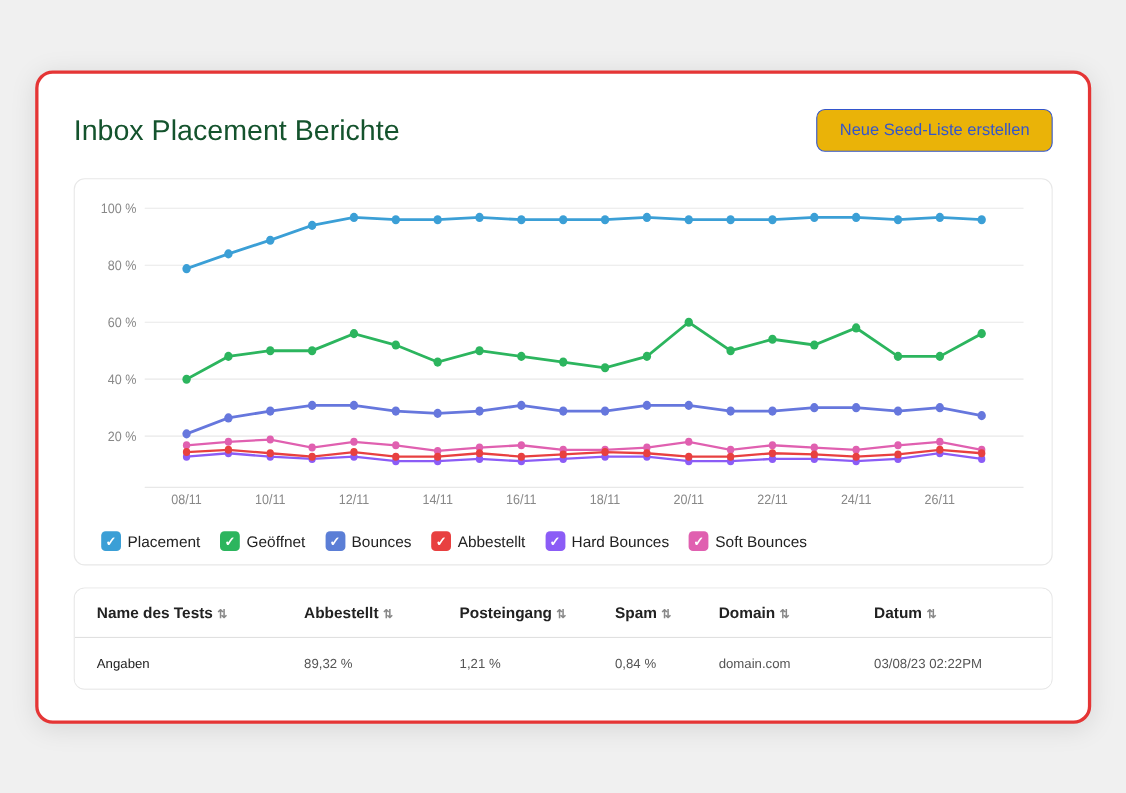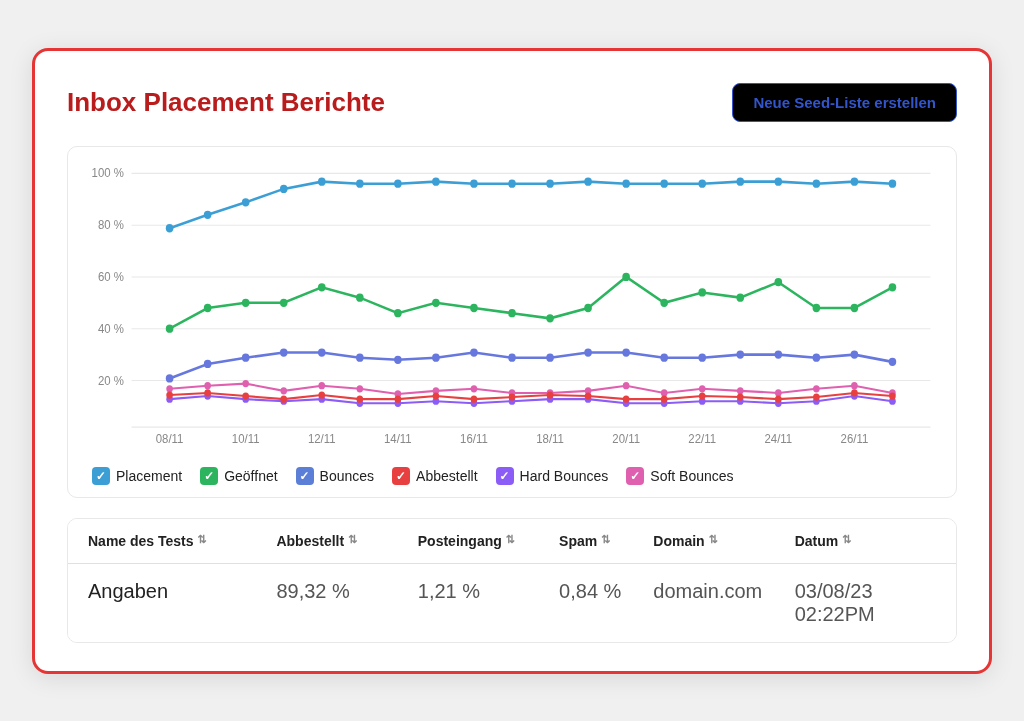--- a/index.html
+++ b/index.html
@@ -20,31 +20,31 @@
       box-shadow: 0 4px 24px rgba(0,0,0,0.10);
     }
     .header-row {
       display: flex;
       align-items: center;
       justify-content: space-between;
       margin-bottom: 24px;
     }
     .page-title {
       font-size: 26px;
-      font-weight: 700;
-      color: #b91c1c;
+      font-weight: 400;
+      color: #14532d;
     }
     .new-list-btn {
       border: 1.5px solid #3355cc;
-      background: #000000;
+      background: #eab308;
       color: #3355cc;
       border-radius: 8px;
       padding: 10px 20px;
       font-size: 15px;
-      font-weight: 700;
+      font-weight: 400;
       cursor: pointer;
     }
     .chart-container {
       background: #fff;
       border: 1px solid #e8e8e8;
       border-radius: 10px;
       padding: 16px 16px 8px 16px;
       margin-bottom: 20px;
     }
     .chart-area {
@@ -93,35 +93,35 @@
       grid-template-columns: 2fr 1.5fr 1.5fr 1fr 1.5fr 1.5fr;
       background: #fff;
       border-bottom: 1.5px solid #e0e0e0;
       padding: 14px 20px;
     }
     .table-header-cell {
       font-size: 14px;
       font-weight: 600;
       color: #222;
       display: flex;
-      align-items: flex-start;
+      align-items: flex-end;
       gap: 4px;
     }
     .sort-icon {
       font-size: 11px;
       color: #888;
     }
     .table-data-row {
       display: grid;
       grid-template-columns: 2fr 1.5fr 1.5fr 1fr 1.5fr 1.5fr;
       padding: 16px 20px;
       background: #fff;
     }
     .table-data-cell {
-      font-size: 20px;
+      font-size: 12px;
       color: #555;
     }
     .table-data-cell.name {
       color: #222;
       font-weight: 500;
     }
   </style>
 </head>
 <body>
 

